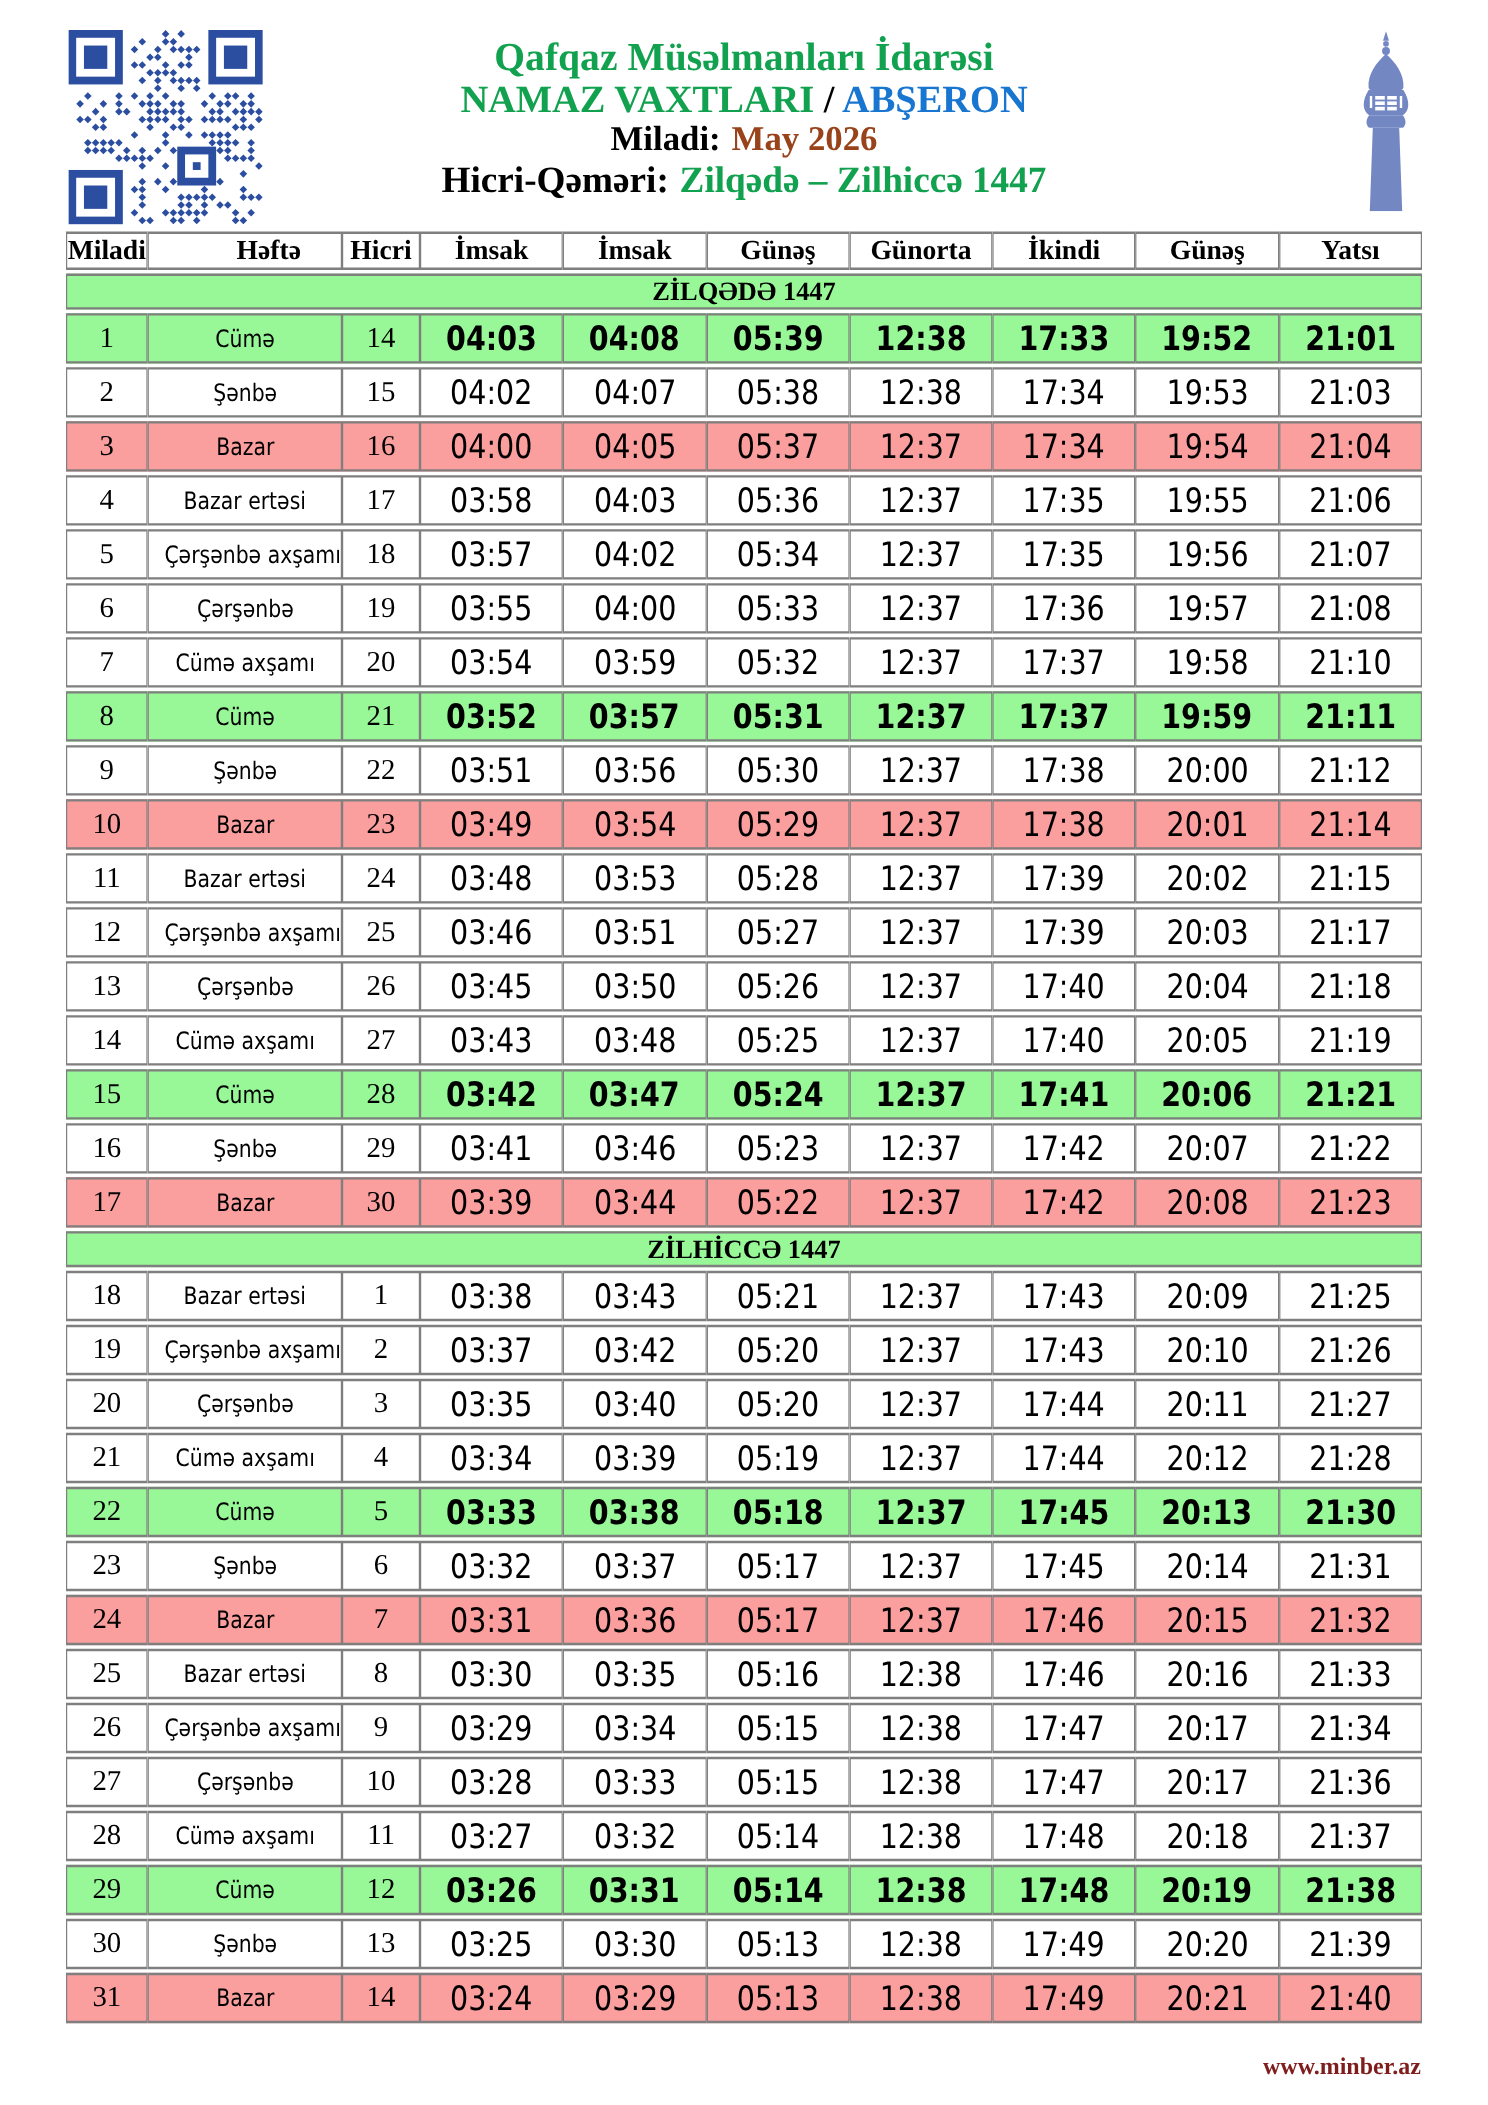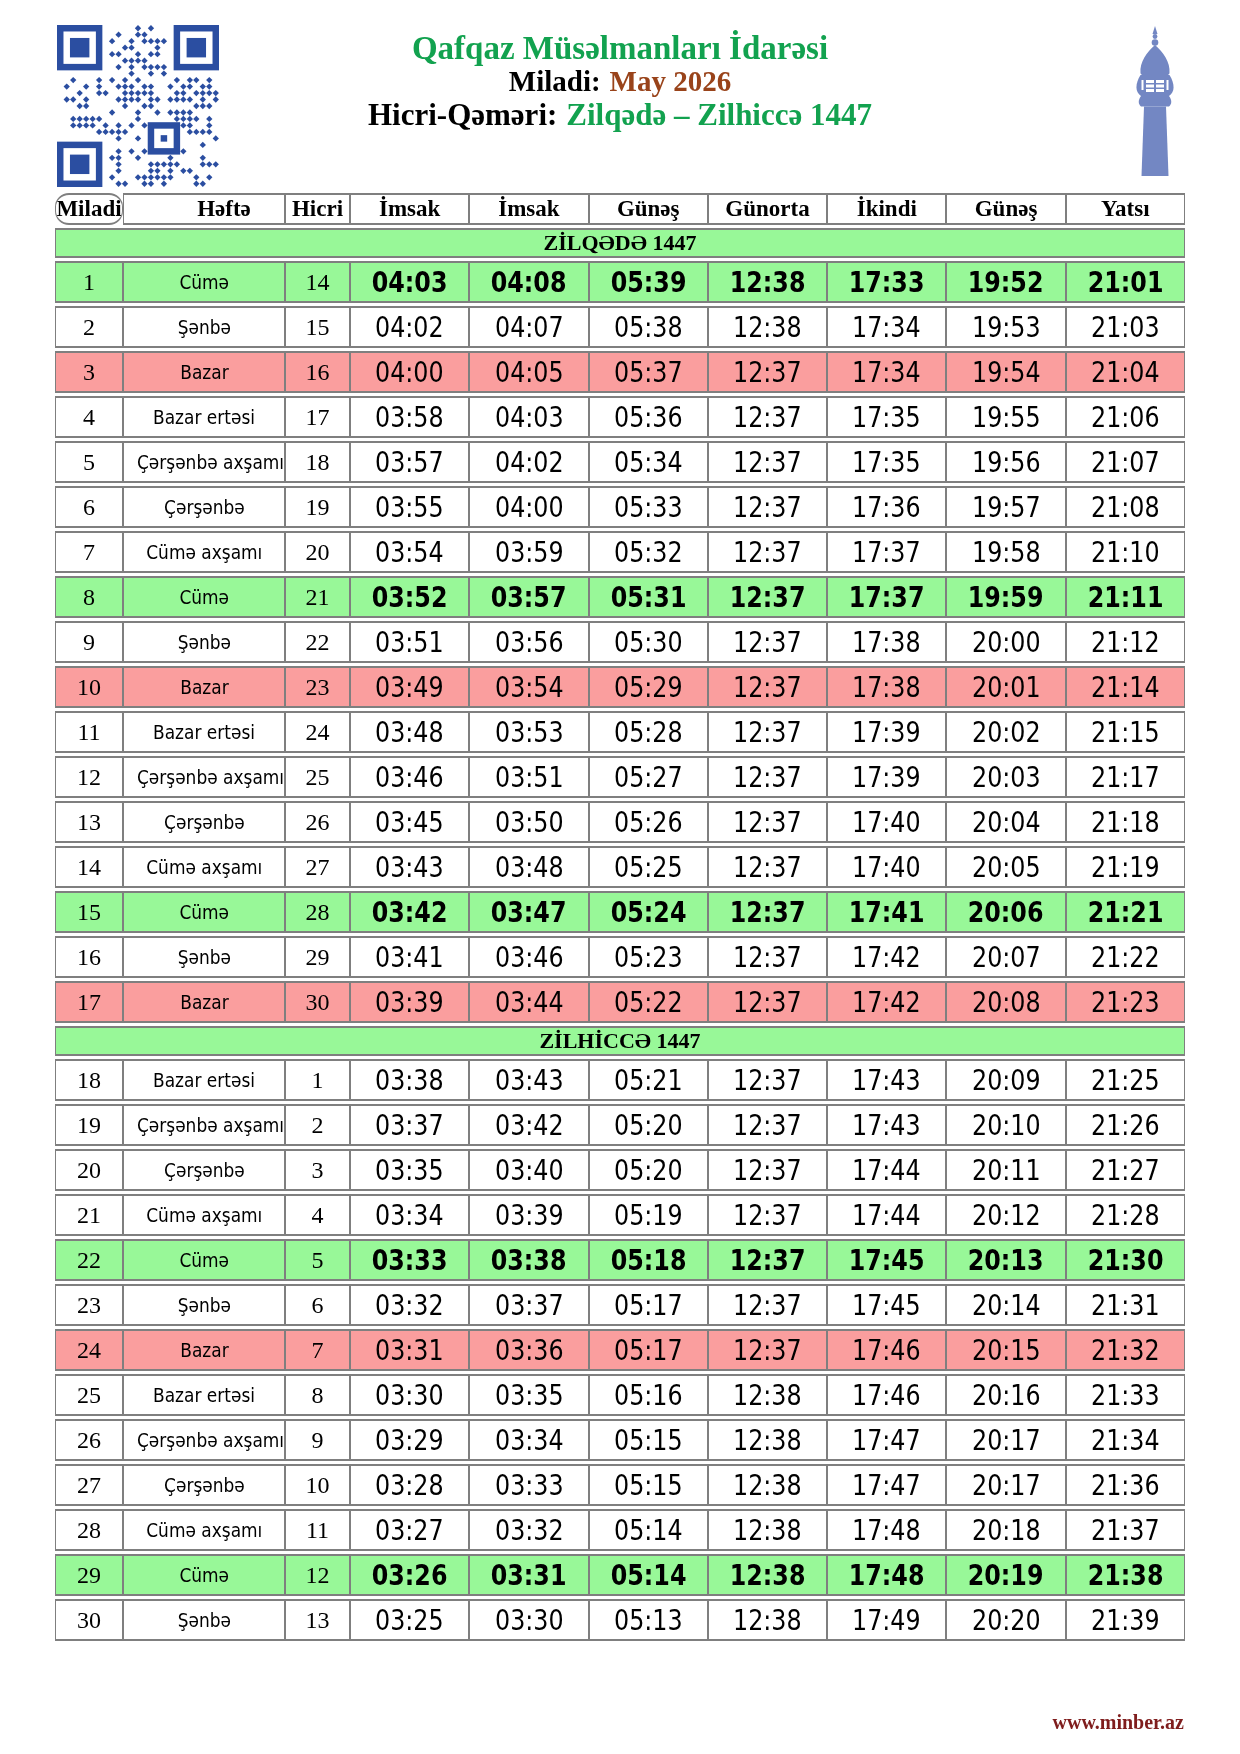--- a/index.html
+++ b/index.html
@@ -268,28 +268,29 @@
     <rect x="29" y="63" width="8" height="3" fill="#fff"></rect>
     <rect x="14.5" y="54" width="2" height="10" fill="#fff"></rect>
     <rect x="39.5" y="54" width="2" height="10" fill="#fff"></rect>
     <path d="M14 70 L42 70 C45 74 45 78 42 80.5 L14 80.5 C11 78 11 74 14 70 Z"></path>
     <path d="M17 80.5 L39 80.5 L41.5 150 L14.5 150 Z"></path>
   </svg>
 </div>
 
 <div class="titles">
   <div class="t-line1">Qafqaz Müsəlmanları İdarəsi</div>
+  <div class="t-line2"><span class="namaz">NAMAZ VAXTLARI</span><span> / </span><span class="region">ABŞERON</span></div>
   <div class="t-line3"><span>Miladi:</span><span class="month">May 2026</span></div>
   <div class="t-line4"><span>Hicri-Qəməri:</span><span class="hijri">Zilqədə – Zilhiccə 1447</span></div>
 </div>
 
 <table class="prayer">
   <thead>
     <tr>
-        <th style="width: 68px; border-radius: 14px;">Miladi</th>
+        <th style="width: 68px;">Miladi</th>
         <th style="width: 162px; padding-left: 40px;">Həftə</th>
         <th style="width: 65px;">Hicri</th>
         <th>İmsak</th>
         <th>İmsak</th>
         <th>Günəş</th>
         <th>Günorta</th>
         <th>İkindi</th>
         <th>Günəş</th>
         <th>Yatsı</th>
       </tr>
@@ -654,16 +655,28 @@
         <td class="col-hefte"><span>Şənbə</span></td>
         <td class="col-hicri">13</td>
         <td class="col-time"><span>03:25</span></td>
         <td class="col-time"><span>03:30</span></td>
         <td class="col-time"><span>05:13</span></td>
         <td class="col-time"><span>12:38</span></td>
         <td class="col-time"><span>17:49</span></td>
         <td class="col-time"><span>20:20</span></td>
         <td class="col-time"><span>21:39</span></td>
       </tr>
+      <tr class="data-row red">
+        <td class="col-miladi">31</td>
+        <td class="col-hefte"><span>Bazar</span></td>
+        <td class="col-hicri">14</td>
+        <td class="col-time"><span>03:24</span></td>
+        <td class="col-time"><span>03:29</span></td>
+        <td class="col-time"><span>05:13</span></td>
+        <td class="col-time"><span>12:38</span></td>
+        <td class="col-time"><span>17:49</span></td>
+        <td class="col-time"><span>20:21</span></td>
+        <td class="col-time"><span>21:40</span></td>
+      </tr>
     </tbody>
 </table>
 
 <div class="site-footer">www.minber.az</div>
 
 </body></html>

